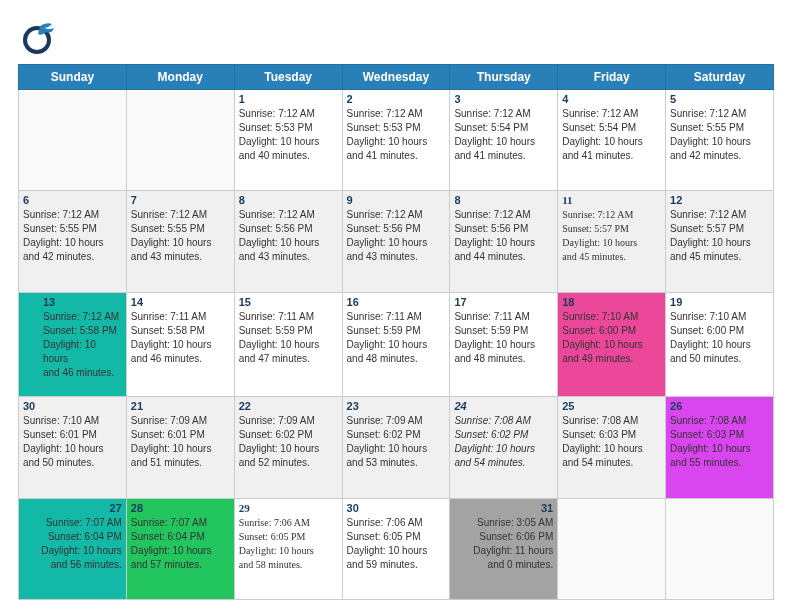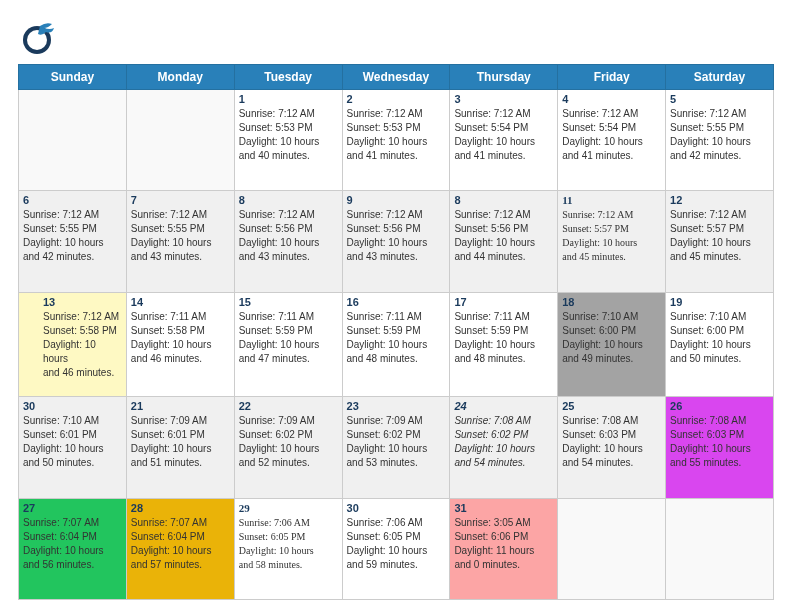--- a/index.html
+++ b/index.html
@@ -221,21 +221,21 @@
           </td>
           <td style="background-color: rgb(240, 240, 240);">
             <span class="day-number">12</span>
             <div class="day-info" style="white-space: pre-line;">Sunrise: 7:12 AM
 Sunset: 5:57 PM
 Daylight: 10 hours
 and 45 minutes.</div>
           </td>
         </tr>
         <tr>
-          <td style="background-color: #fef9c3; padding-left: 24px;">
+          <td style="background-color: #14b8a6; padding-left: 24px;">
             <span class="day-number">13</span>
             <div class="day-info" style="white-space: pre-line;">Sunrise: 7:12 AM
 Sunset: 5:58 PM
 Daylight: 10 hours
 and 46 minutes.</div>
           </td>
           <td style="background-color: rgb(255, 255, 255);">
             <span class="day-number">14</span>
             <div class="day-info" style="white-space: pre-line;">Sunrise: 7:11 AM
 Sunset: 5:58 PM
@@ -256,21 +256,21 @@
 Daylight: 10 hours
 and 48 minutes.</div>
           </td>
           <td style="background-color: rgb(255, 255, 255);">
             <span class="day-number">17</span>
             <div class="day-info" style="white-space: pre-line;">Sunrise: 7:11 AM
 Sunset: 5:59 PM
 Daylight: 10 hours
 and 48 minutes.</div>
           </td>
-          <td style="background-color: #a3a3a3; margin-left: 8px;">
+          <td style="background-color: #ec4899; margin-left: 8px;">
             <span class="day-number">18</span>
             <div class="day-info" style="white-space: pre-line;">Sunrise: 7:10 AM
 Sunset: 6:00 PM
 Daylight: 10 hours
 and 49 minutes.</div>
           </td>
           <td style="background-color: rgb(255, 255, 255);">
             <span class="day-number">19</span>
             <div class="day-info" style="white-space: pre-line;">Sunrise: 7:10 AM
 Sunset: 6:00 PM
@@ -323,49 +323,49 @@
           </td>
           <td style="background-color: #d946ef;">
             <span class="day-number">26</span>
             <div class="day-info" style="white-space: pre-line;">Sunrise: 7:08 AM
 Sunset: 6:03 PM
 Daylight: 10 hours
 and 55 minutes.</div>
           </td>
         </tr>
         <tr>
-          <td style="background-color: #22c55e;">
+          <td style="background-color: #14b8a6; text-align: right;">
             <span class="day-number">27</span>
             <div class="day-info" style="white-space: pre-line;">Sunrise: 7:07 AM
 Sunset: 6:04 PM
 Daylight: 10 hours
 and 56 minutes.</div>
           </td>
-          <td style="background-color: #eab308;">
+          <td style="background-color: #22c55e;">
             <span class="day-number">28</span>
             <div class="day-info" style="white-space: pre-line;">Sunrise: 7:07 AM
 Sunset: 6:04 PM
 Daylight: 10 hours
 and 57 minutes.</div>
           </td>
           <td style="background-color: rgb(255, 255, 255); font-family: Liberation Serif, serif;">
             <span class="day-number">29</span>
             <div class="day-info" style="white-space: pre-line;">Sunrise: 7:06 AM
 Sunset: 6:05 PM
 Daylight: 10 hours
 and 58 minutes.</div>
           </td>
           <td style="background-color: rgb(255, 255, 255);">
             <span class="day-number">30</span>
             <div class="day-info" style="white-space: pre-line;">Sunrise: 7:06 AM
 Sunset: 6:05 PM
 Daylight: 10 hours
 and 59 minutes.</div>
           </td>
-          <td style="background-color: #fca5a5;">
+          <td style="background-color: #a3a3a3; text-align: right;">
             <span class="day-number">31</span>
             <div class="day-info" style="white-space: pre-line;">Sunrise: 3:05 AM
 Sunset: 6:06 PM
 Daylight: 11 hours
 and 0 minutes.</div>
           </td>
           <td class="empty"></td>
           <td class="empty"></td>
         </tr>
       </tbody>

